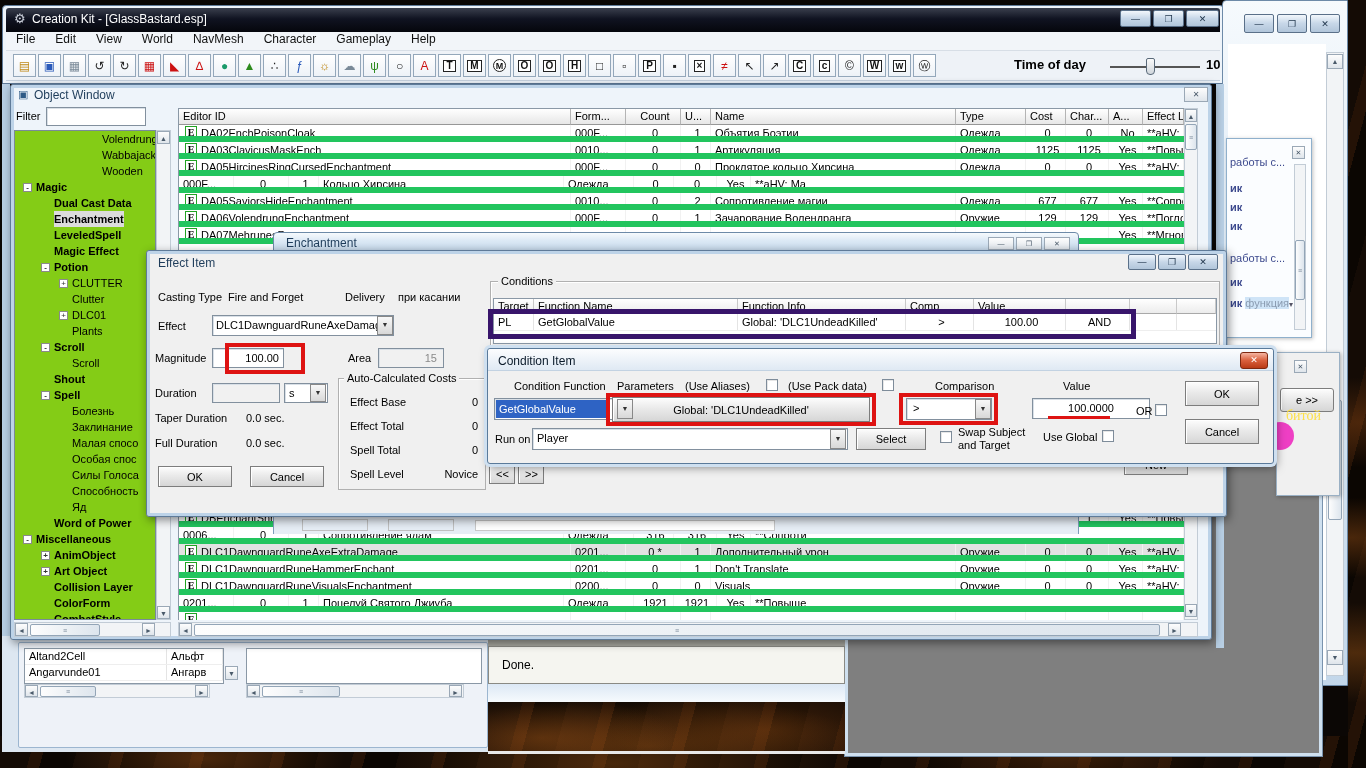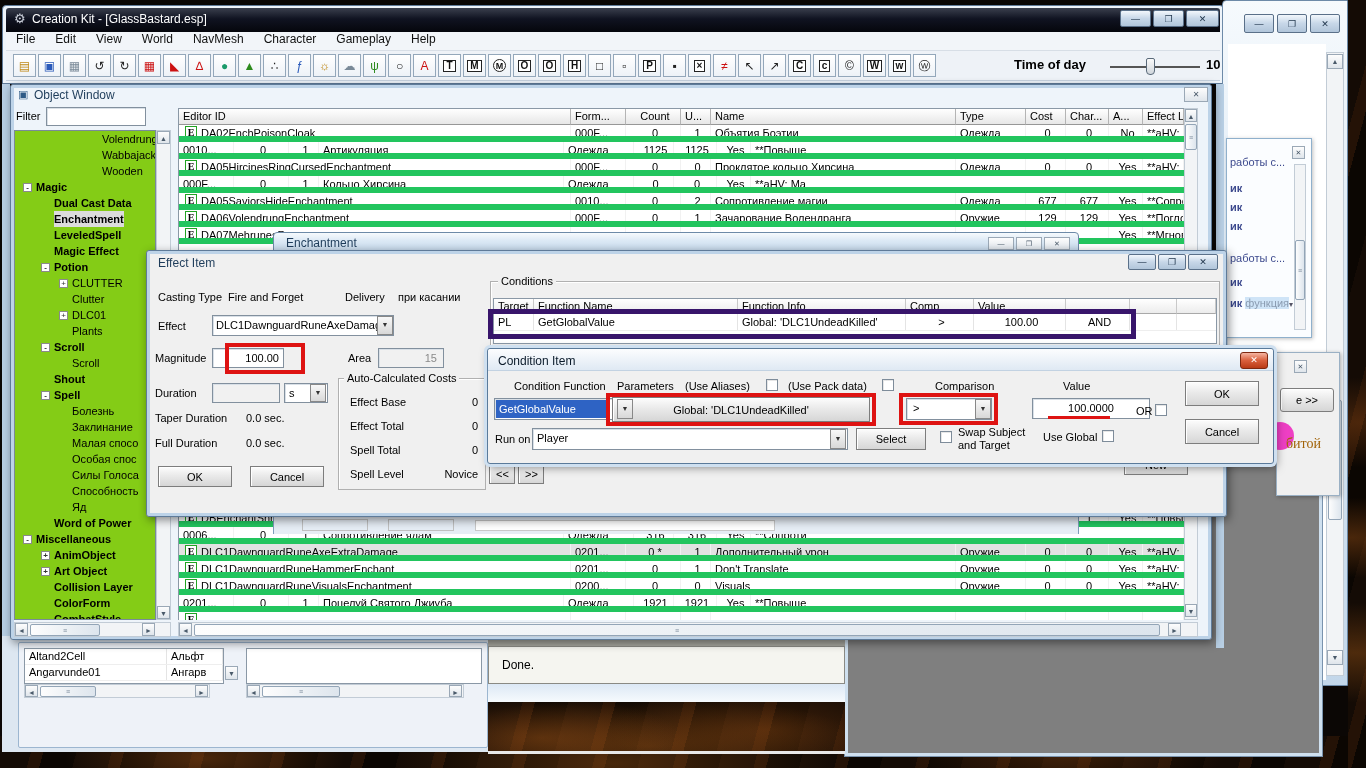--- a/index.html
+++ b/index.html
@@ -96,21 +96,21 @@
   <span class="b" style="color:#3d4a8e">ик</span>
   <span style="color:#8a9bb0;background:#cfe4f7">функция</span><span style="font-size:8px;color:#556">▾</span>
 </div>
 
 <div class="abs" style="left:845px;top:388px;width:477px;height:368px;background:#7f7f7f;border:3px solid #cfe0ef;box-shadow:0 0 0 1px #7a93ad;z-index:4"></div>
 
 <div class="abs" style="left:1276px;top:352px;width:64px;height:144px;background:#f0f0f0;border:1px solid #9ab0c4;box-shadow:1px 1px 4px rgba(0,0,0,.3);z-index:6"></div>
 <div class="abs sbb" style="left:1294px;top:360px;width:13px;height:13px;line-height:11px;z-index:6">✕</div>
 <div class="abs b3" style="left:1280px;top:388px;width:54px;height:24px;line-height:22px;border-radius:3px;z-index:6">e &gt;&gt;</div>
 <div class="abs" style="left:1266px;top:422px;width:28px;height:28px;background:#ee3fc4;border-radius:50%;z-index:7"></div>
-<div class="abs" style="left:1286px;top:436px;z-index:7;font-family:'Liberation Serif',serif;font-size:14px;color:#a16207">битой</div>
+<div class="abs" style="left:1286px;top:408px;z-index:7;font-family:'Liberation Serif',serif;font-size:14px;color:#fde047">битой</div>
 
 <div class="abs win" style="left:2px;top:5px;width:1222px;height:79px;border-radius:4px 4px 0 0;box-shadow:2px 0 8px rgba(0,0,0,.5)"></div>
 <div class="abs" style="left:6px;top:8px;width:1214px;height:24px;background:linear-gradient(#3a3f4d,#101321 45%,#05060c);border-radius:3px 3px 0 0;z-index:11"></div>
 <div class="abs" style="left:14px;top:11px;z-index:11;color:#c9ced8;font-size:13px">⚙</div>
 <div class="abs" style="left:32px;top:12px;z-index:11;color:#fff;font-size:12px;white-space:nowrap">Creation Kit - [GlassBastard.esp]</div>
 <div class="abs caption" style="left:1120px;top:10px;width:31px;height:17px;line-height:16px;z-index:11">—</div>
 <div class="abs caption" style="left:1153px;top:10px;width:31px;height:17px;line-height:16px;z-index:11">❐</div>
 <div class="abs caption" style="left:1186px;top:10px;width:33px;height:17px;line-height:16px;z-index:11">✕</div>
 
 <div class="abs" style="left:6px;top:32px;width:1214px;height:19px;background:#f2f5f9;border-bottom:1px solid #d7dee6;z-index:11;display:flex;align-items:flex-start;font-size:12px;color:#111">
@@ -508,20 +508,21 @@
       <span class="tc c3 ctr">1</span>
       <span class="tc c4">Объятия Боэтии</span>
       <span class="tc c5">Одежда</span>
       <span class="tc c6 ctr">0</span>
       <span class="tc c7 ctr">0</span>
       <span class="tc c8 ctr">No</span>
       <span class="tc c9">**aHV: Ma</span>
     </div>
 
     <div class="trow">
+      <span class="tc c0"><span class="eicon">E</span><span>DA03ClavicusMaskEnch</span></span>
       <span class="tc c1">0010...</span>
       <span class="tc c2 ctr">0</span>
       <span class="tc c3 ctr">1</span>
       <span class="tc c4">Артикуляция</span>
       <span class="tc c5">Одежда</span>
       <span class="tc c6 ctr">1125</span>
       <span class="tc c7 ctr">1125</span>
       <span class="tc c8 ctr">Yes</span>
       <span class="tc c9">**Повыше</span>
     </div>

